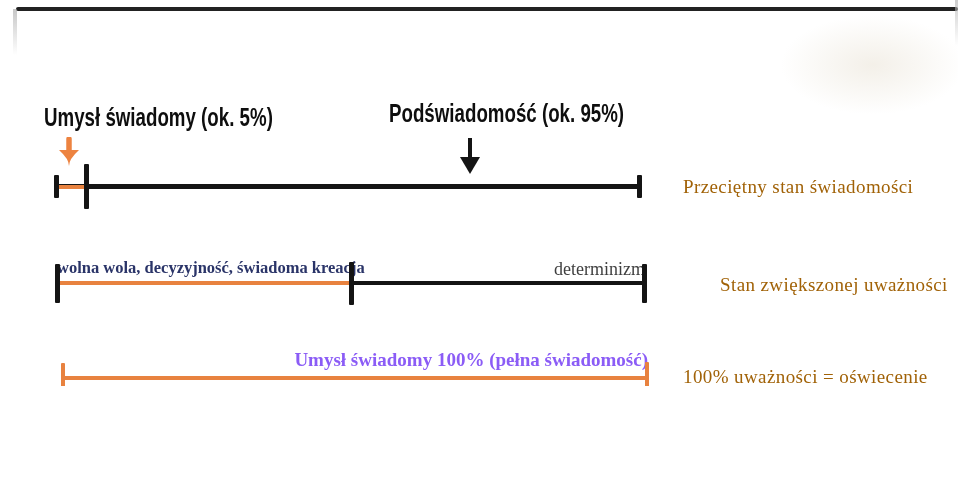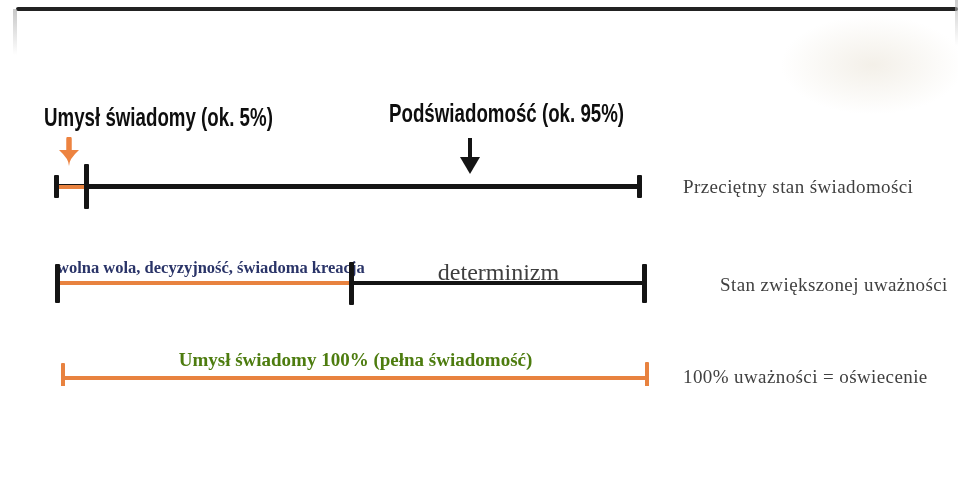--- a/index.html
+++ b/index.html
@@ -79,33 +79,33 @@
     text-align: center;
     white-space: nowrap;
     font-family: "Liberation Serif", "DejaVu Serif", serif;
   }
   #lbl-wolna {
     left: 57px; top: 258px; width: 295px;
     font-size: 16.5px; font-weight: 600; color: #2A3468;
   }
   #lbl-determinizm {
     left: 352px; top: 259px; width: 293px;
-    font-size: 24px; font-weight: 400; color: #3f3f3f;
+    font-size: 18px; font-weight: 400; color: #3f3f3f; text-align: right;
   }
   #lbl-100 {
     left: 63px; top: 349px; width: 585px;
-    font-size: 19px; font-weight: 700; color: #4d7c0f;
+    font-size: 19px; font-weight: 700; color: #8b5cf6; text-align: right;
   }
 
   
   .right-label {
     position: absolute;
     left: 683px;
     font-size: 19px;
-    color: #404040;
+    color: #a16207;
     letter-spacing: .4px;
     white-space: nowrap;
     font-family: "Liberation Serif", "DejaVu Serif", serif;
   }
   #rlabel-1 { top: 176px; }
   #rlabel-2 { top: 274px; margin-left: 37px; }
   #rlabel-3 { top: 366px; text-align: center; }
 </style>
 </head>
 <body>

